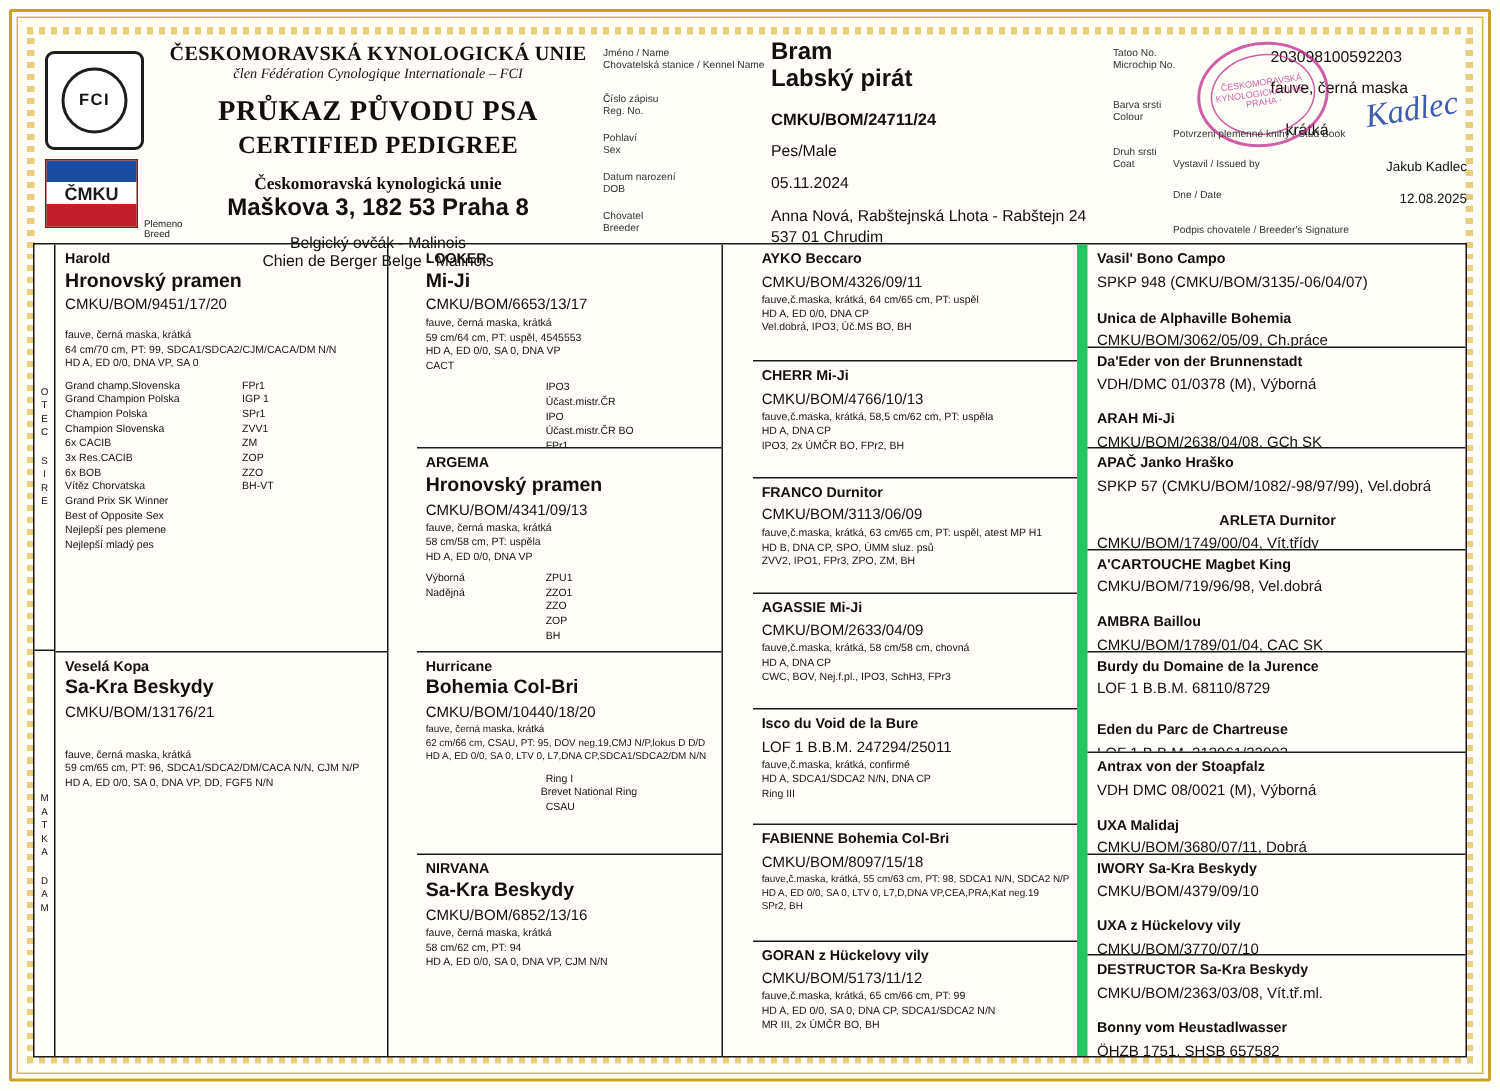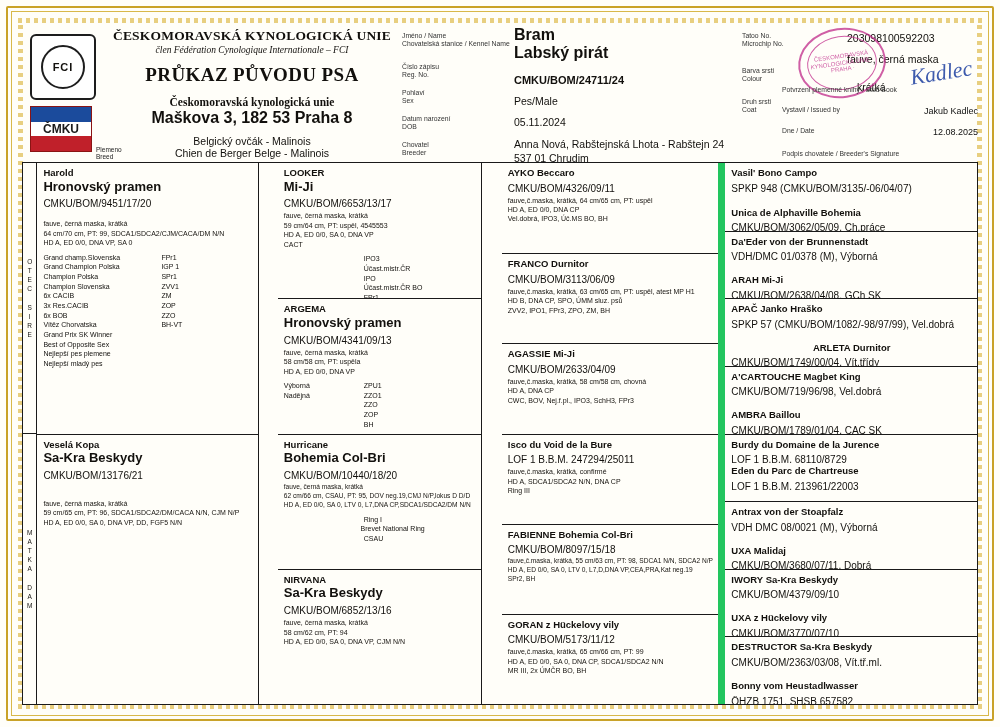--- a/index.html
+++ b/index.html
@@ -208,20 +208,21 @@
       <div class="cmku-logo">
         <span>ČMKU</span>
       </div>
       <div class="lbl-left" style="left:74px;top:124px;white-space:pre;">Plemeno
 Breed</div>
 
       <div class="title-block">
         <div class="t-union">ČESKOMORAVSKÁ KYNOLOGICKÁ UNIE</div>
         <div class="t-fci">člen Fédération Cynologique Internationale – FCI</div>
         <div class="t-big">PRŮKAZ PŮVODU PSA</div>
+        <div class="t-big2">CERTIFIED PEDIGREE</div>
         <div class="t-sub">Českomoravská kynologická unie</div>
         <div class="t-addr">Maškova 3, 182 53 Praha 8</div>
         <div class="t-breed1">Belgický ovčák - Malinois</div>
         <div class="t-breed2">Chien de Berger Belge - Malinois</div>
       </div>
 
       <div class="hdr-fields">
         <div class="col-a">
           <div class="frow tight">
               <div class="flabel">Jméno / Name</div>
@@ -505,20 +506,27 @@
 
         <div class="c3">
           <div class="cell">
             <div class="nm">AYKO Beccaro</div>
             <div class="reg">CMKU/BOM/4326/09/11</div>
             <div class="det" style="white-space:pre-line;">fauve,č.maska, krátká, 64 cm/65 cm, PT: uspěl
 HD A, ED 0/0, DNA CP
 Vel.dobrá, IPO3, Úč.MS BO, BH</div>
           </div>
           <div class="cell bt">
+            <div class="nm">CHERR Mi-Ji</div>
+            <div class="reg">CMKU/BOM/4766/10/13</div>
+            <div class="det" style="white-space:pre-line;">fauve,č.maska, krátká, 58,5 cm/62 cm, PT: uspěla
+HD A, DNA CP
+IPO3, 2x ÚMČR BO, FPr2, BH</div>
+          </div>
+          <div class="cell bt">
             <div class="nm">FRANCO Durnitor</div>
             <div class="reg">CMKU/BOM/3113/06/09</div>
             <div class="det" style="white-space:pre-line;">fauve,č.maska, krátká, 63 cm/65 cm, PT: uspěl, atest MP H1
 HD B, DNA CP, SPO, ÚMM sluz. psů
 ZVV2, IPO1, FPr3, ZPO, ZM, BH</div>
           </div>
           <div class="cell bt">
             <div class="nm">AGASSIE Mi-Ji</div>
             <div class="reg">CMKU/BOM/2633/04/09</div>
             <div class="det" style="white-space:pre-line;">fauve,č.maska, krátká, 58 cm/58 cm, chovná
@@ -570,21 +578,21 @@
           </div>
           <div class="cell bt">
             <div class="nm">A'CARTOUCHE Magbet King</div>
             <div class="reg">CMKU/BOM/719/96/98, Vel.dobrá</div>
             <div class="nm" style="margin-top:12px;">AMBRA Baillou</div>
             <div class="reg">CMKU/BOM/1789/01/04, CAC SK</div>
           </div>
           <div class="cell bt">
             <div class="nm">Burdy du Domaine de la Jurence</div>
             <div class="reg">LOF 1 B.B.M. 68110/8729</div>
-            <div class="nm" style="margin-top:0;">Eden du Parc de Chartreuse</div>
+            <div class="nm" style="margin-top:16px;">Eden du Parc de Chartreuse</div>
             <div class="reg">LOF 1 B.B.M. 213961/22003</div>
           </div>
           <div class="cell bt">
             <div class="nm">Antrax von der Stoapfalz</div>
             <div class="reg">VDH DMC 08/0021 (M), Výborná</div>
             <div class="nm" style="margin-top:12px;">UXA Malidaj</div>
             <div class="reg">CMKU/BOM/3680/07/11, Dobrá</div>
           </div>
           <div class="cell bt">
             <div class="nm">IWORY Sa-Kra Beskydy</div>

